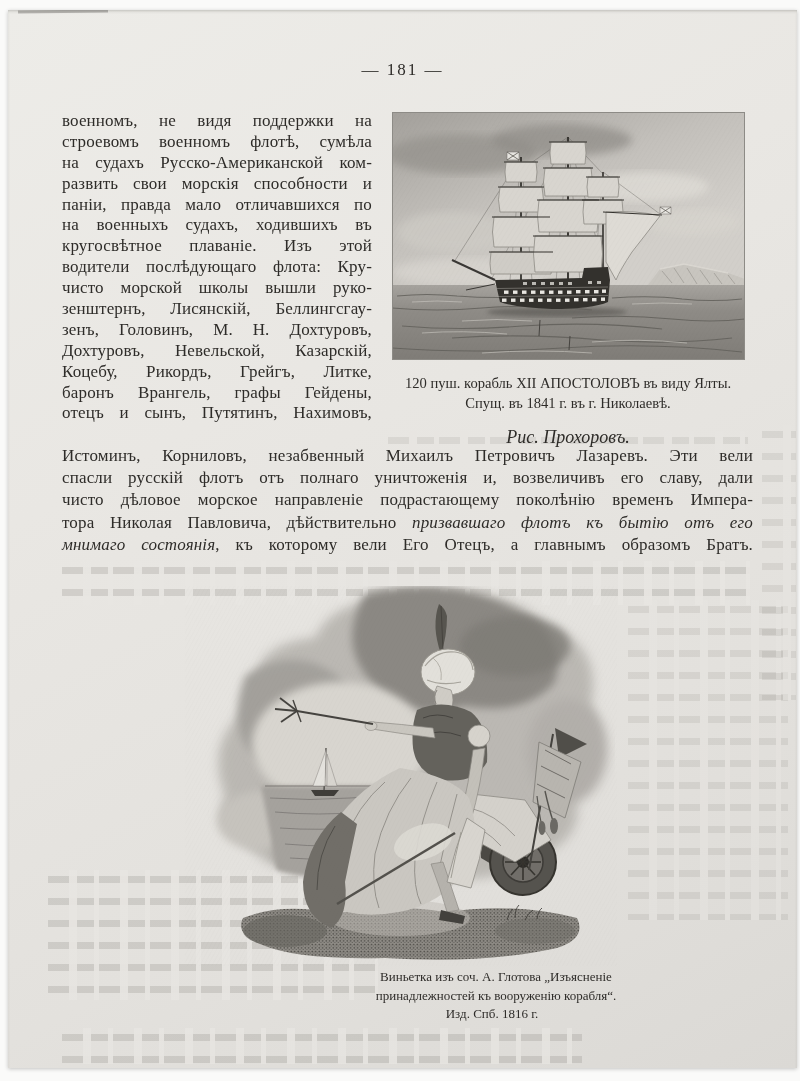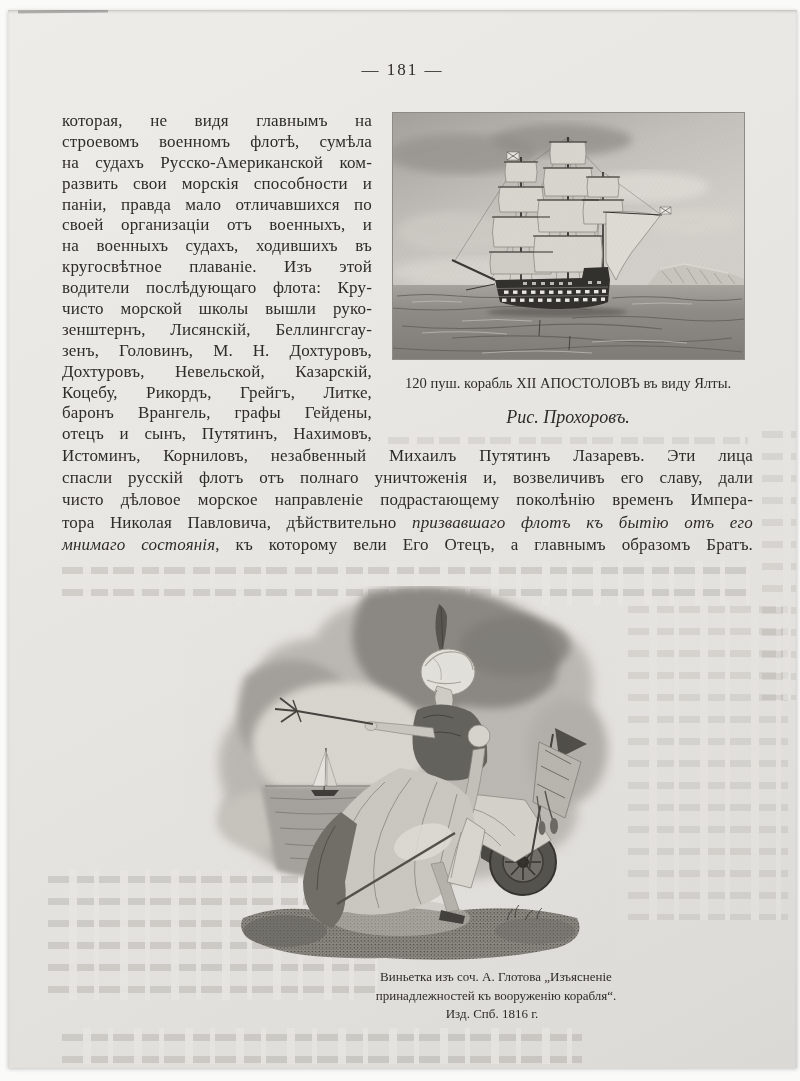--- a/index.html
+++ b/index.html
@@ -62,26 +62,25 @@
   <div class="bleed light" style="left:380px;top:421px;width:360px;height:24px;"></div>
   <div class="bleed" style="left:54px;top:551px;width:688px;height:44px;"></div>
   <div class="bleed" style="left:40px;top:860px;width:330px;height:130px;"></div>
   <div class="bleed light" style="left:620px;top:590px;width:160px;height:320px;"></div>
   <div class="bleed light" style="left:754px;top:415px;width:34px;height:275px;"></div>
   <div class="bleed" style="left:54px;top:1018px;width:520px;height:36px;"></div>
 
   <div class="pagenum">— 181 —</div>
 
   <div class="textblock leftcol">
-      <div class="tline">которая, не видя главнымъ на</div>
+      <div class="tline">военномъ, не видя поддержки на</div>
       <div class="tline">строевомъ военномъ флотѣ, сумѣла</div>
       <div class="tline">на судахъ Русско-Американской ком-</div>
       <div class="tline">развить свои морскія способности и</div>
       <div class="tline">паніи, правда мало отличавшихся по</div>
-      <div class="tline">своей организаціи отъ военныхъ, и</div>
       <div class="tline">на военныхъ судахъ, ходившихъ въ</div>
       <div class="tline">кругосвѣтное плаваніе. Изъ этой</div>
       <div class="tline">водители послѣдующаго флота: Кру-</div>
       <div class="tline">чисто морской школы вышли руко-</div>
       <div class="tline">зенштернъ, Лисянскій, Беллингсгау-</div>
       <div class="tline">зенъ, Головинъ, М. Н. Дохтуровъ,</div>
       <div class="tline">Дохтуровъ, Невельской, Казарскій,</div>
       <div class="tline">Коцебу, Рикордъ, Грейгъ, Литке,</div>
       <div class="tline">баронъ Врангель, графы Гейдены,</div>
       <div class="tline">отецъ и сынъ, Путятинъ, Нахимовъ,</div>
@@ -263,25 +262,26 @@
         </g>
       </g>
 
       <rect x="0" y="0" width="353" height="248" fill="url(#hatch)" opacity=".06"></rect>
       <rect x="0.5" y="0.5" width="352" height="247" fill="none" stroke="#8d8b86" stroke-width="1"></rect>
     </svg>
   </figure>
 
   <div class="shipcap">
     <div>120 пуш. корабль XII АПОСТОЛОВЪ  въ виду Ялты.</div>
+    <div>Спущ. въ 1841 г. въ г. Николаевѣ.</div>
     <div class="small">Рис. Прохоровъ.</div>
   </div>
 
   <div class="textblock mainpar">
-      <div class="tline"><span>Истоминъ, Корниловъ, незабвенный Михаилъ Путятинъ Лазаревъ. Эти лица</span></div>
+      <div class="tline"><span>Истоминъ, Корниловъ, незабвенный Михаилъ Петровичъ Лазаревъ. Эти вели</span></div>
       <div class="tline"><span>спасли русскій флотъ отъ полнаго уничтоженія и, возвеличивъ его славу, дали</span></div>
       <div class="tline"><span>чисто дѣловое морское направленіе подрастающему поколѣнію временъ Импера-</span></div>
       <div class="tline"><span>тора Николая Павловича, дѣйствительно </span><span class="it">призвавшаго флотъ къ бытію отъ его</span></div>
       <div class="tline"><span class="it">мнимаго состоянія</span><span>, къ которому вели Его Отецъ, а главнымъ образомъ Братъ.</span></div>
     </div>
 
   <figure class="vignette">
     <svg width="432" height="380" viewBox="0 0 432 380" xmlns="http://www.w3.org/2000/svg">
       <defs>
         <filter id="vb2">

